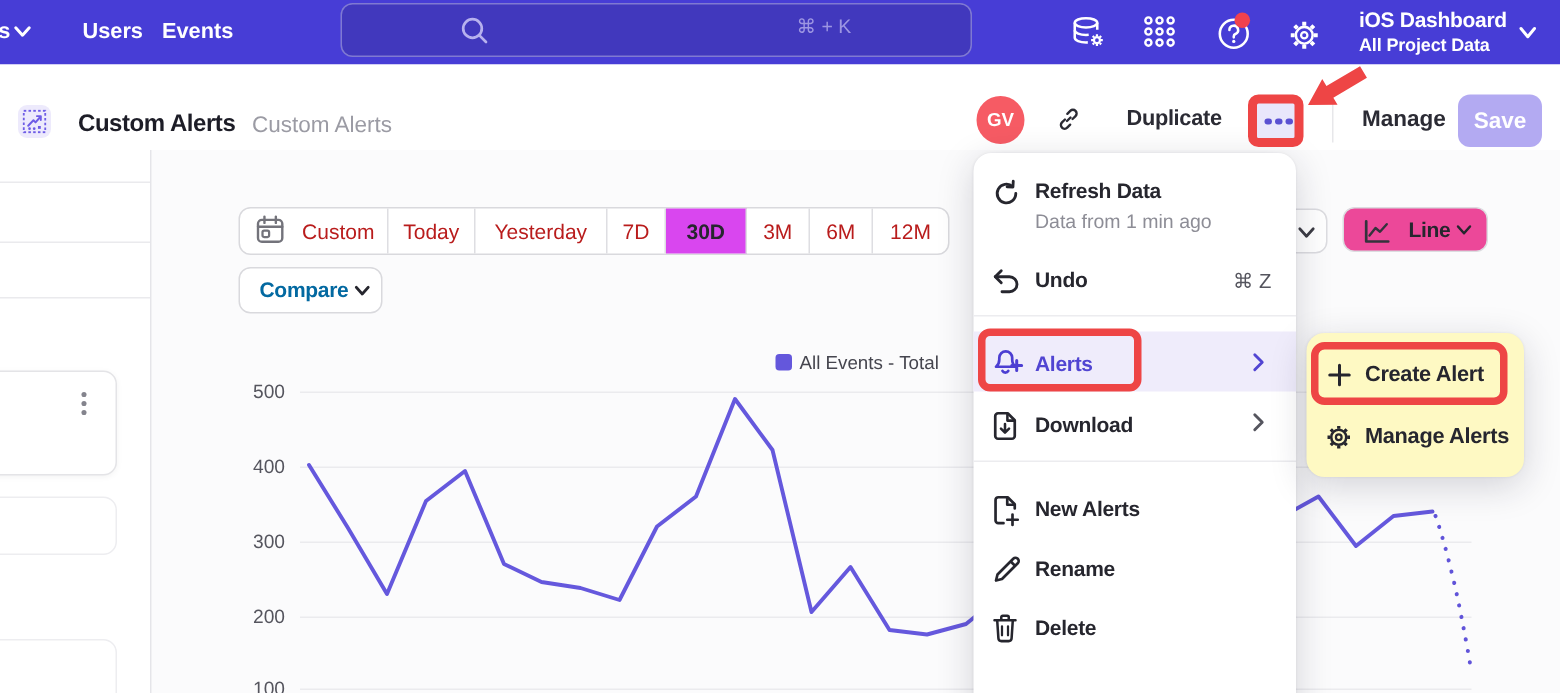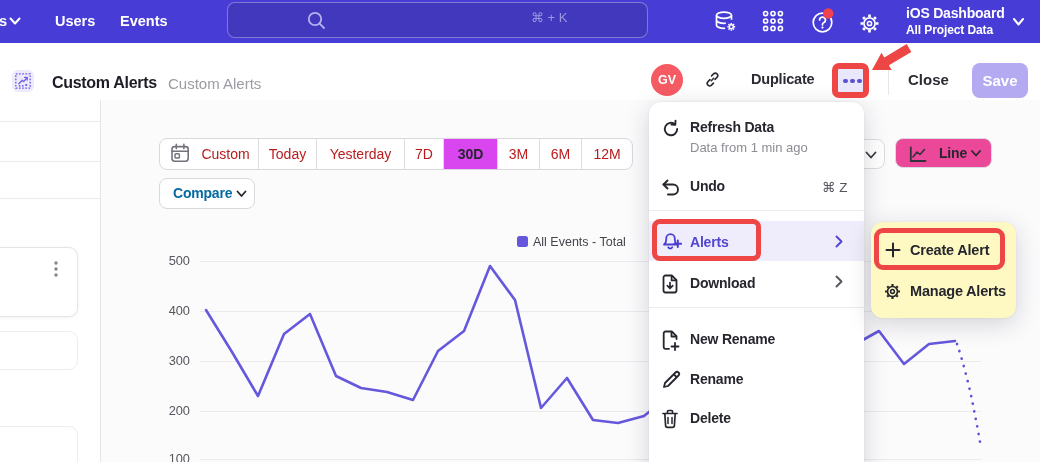--- a/index.html
+++ b/index.html
@@ -83,21 +83,21 @@
   <polyline points="206,310 232,352 258,396 284,334 310,314 336,376 361,388 387,392 413,400 438,351 464,331 490,266 515,300 541,408 567,378 593,420 618,423 644,416 670,395 696,408 722,372 748,398 774,382 800,408 826,365 852,346 879,331 904,364 929,344 955,341" stroke="#6558dd" stroke-width="2.6" stroke-linejoin="round" stroke-linecap="round"></polyline>
   <path d="M957,344 C962,358 968,381 972,400 C975.5,417 978.5,433 981,448" stroke="#6053d9" stroke-width="2.7" stroke-linecap="round" stroke-dasharray="0.1 7.6"></path>
 </svg>
 
 <div id="topnav">
   <div class="navitem" style="left:-43px;">Boards</div>
   <svg class="abs" style="left:9px;top:17px;" width="12" height="9" viewBox="0 0 12 9">
       <path d="M1.5 1.5 L6 6.5 L10.5 1.5" stroke="#fff" stroke-width="2" fill="none" stroke-linecap="round" stroke-linejoin="round"></path>
     </svg>
   <div class="navitem" style="left:55px;">Users</div>
-  <div class="navitem" style="left:120px;">Events</div>
+  <div class="navitem" style="left:108px;">Events</div>
   <div id="searchbox"></div>
   <svg class="abs" style="left:306px;top:10px;" width="21" height="21" viewBox="0 0 21 21">
       <circle cx="9" cy="9" r="6.2" stroke="#b7b1ee" stroke-width="1.8" fill="none"></circle>
       <path d="M13.6 13.6 L18 18" stroke="#b7b1ee" stroke-width="1.8" stroke-linecap="round"></path>
     </svg>
   <div id="searchkbd">⌘ + K</div>
   <svg class="abs" style="left:714px;top:10px;" width="24" height="24" viewBox="0 0 24 24" fill="none" stroke="#fff" stroke-width="1.7">
     <ellipse cx="10" cy="5.2" rx="7.5" ry="3.1"></ellipse>
     <path d="M2.5 5.2 v5 c0 1.7 3.4 3.1 7.5 3.1 .62 0 1.22 -.03 1.8 -.09 M17.5 5.2 v4.6"></path>
     <path d="M2.5 10.2 v5 c0 1.7 3.4 3.1 7.5 3.1 .4 0 .8 -.01 1.2 -.04"></path>
@@ -153,21 +153,21 @@
   <svg class="abs" style="left:703px;top:27px;" width="19" height="19" viewBox="0 0 24 24">
       <path d="M10.5 13.5 L13.5 10.5 M8.8 12.2 l-2.5 2.5 a3.1 3.1 0 0 0 4.4 4.4 l2.5 -2.5 M15.2 11.8 l2.5 -2.5 a3.1 3.1 0 0 0 -4.4 -4.4 l-2.5 2.5" stroke="#2b2b34" stroke-width="2" fill="none" stroke-linecap="round"></path>
     </svg>
   <div id="duplicate">Duplicate</div>
   <div id="dotsbtn">
     <span class="pdot" style="left:6px;"></span>
       <span class="pdot" style="left:13px;"></span>
       <span class="pdot" style="left:20px;"></span>
   </div>
   <div id="hdivider"></div>
-  <div id="close">Close</div>
+  <div id="close">Manage</div>
   <div id="savebtn">Save</div>
 </div>
 
 <div id="sidebar">
   <div class="sline" style="top:21px;"></div>
   <div class="sline" style="top:61px;"></div>
   <div class="sline" style="top:98px;"></div>
   <div class="scard" style="top:147px; width:90px; height:70px; box-shadow:0 1px 4px rgba(0,0,0,0.05);"></div>
   <div class="scard" style="top:231px; width:90px; height:39px; border-color:#ededf0;"></div>
   <div class="scard" style="top:326px; width:90px; height:50px; border-color:#ededf0;"></div>
@@ -255,21 +255,21 @@
       <path d="M1.5 1.5 L6.5 6.5 L1.5 11.5" stroke="#55555e" stroke-width="1.9" fill="none" stroke-linecap="round" stroke-linejoin="round"></path>
     </svg>
 
   <div class="mdiv" style="top:205px;"></div>
 
   <svg class="micon" style="top:228px;" width="20" height="22" viewBox="0 0 20 22">
       <path d="M15.5 9 V6.2 L10.8 1.5 H4.5 a1.8 1.8 0 0 0 -1.8 1.8 V17 a1.8 1.8 0 0 0 1.8 1.8 H8" stroke="#26262e" stroke-width="1.8" fill="none" stroke-linecap="round" stroke-linejoin="round"></path>
       <path d="M10.5 1.8 V6.5 H15.2" stroke="#26262e" stroke-width="1.8" fill="none" stroke-linejoin="round"></path>
       <path d="M14 13 v7 M10.5 16.5 h7" stroke="#26262e" stroke-width="1.8" stroke-linecap="round"></path>
     </svg>
-  <div class="mtxt" style="top:229px;">New Rename</div>
+  <div class="mtxt" style="top:229px;">New Alerts</div>
 
   <svg class="micon" style="top:268px;" width="20" height="20" viewBox="0 0 20 20">
       <path d="M3 17 l1 -4 L14.5 2.5 a2 2 0 0 1 3 3 L7 16 z" stroke="#26262e" stroke-width="1.8" fill="none" stroke-linejoin="round"></path>
       <path d="M13 4.5 l2.5 2.5" stroke="#26262e" stroke-width="1.8"></path>
     </svg>
   <div class="mtxt" style="top:269px;">Rename</div>
 
   <svg class="micon" style="top:307px;" width="18" height="20" viewBox="0 0 18 20">
       <path d="M2 4.5 h14 M6.5 4 V2.5 a1 1 0 0 1 1 -1 h3 a1 1 0 0 1 1 1 V4 M3.8 4.5 l.8 12 a2 2 0 0 0 2 1.9 h4.8 a2 2 0 0 0 2 -1.9 l.8 -12" stroke="#26262e" stroke-width="1.7" fill="none" stroke-linecap="round" stroke-linejoin="round"></path>
       <path d="M7 8.5 v6 M11 8.5 v6" stroke="#26262e" stroke-width="1.5" stroke-linecap="round"></path>

